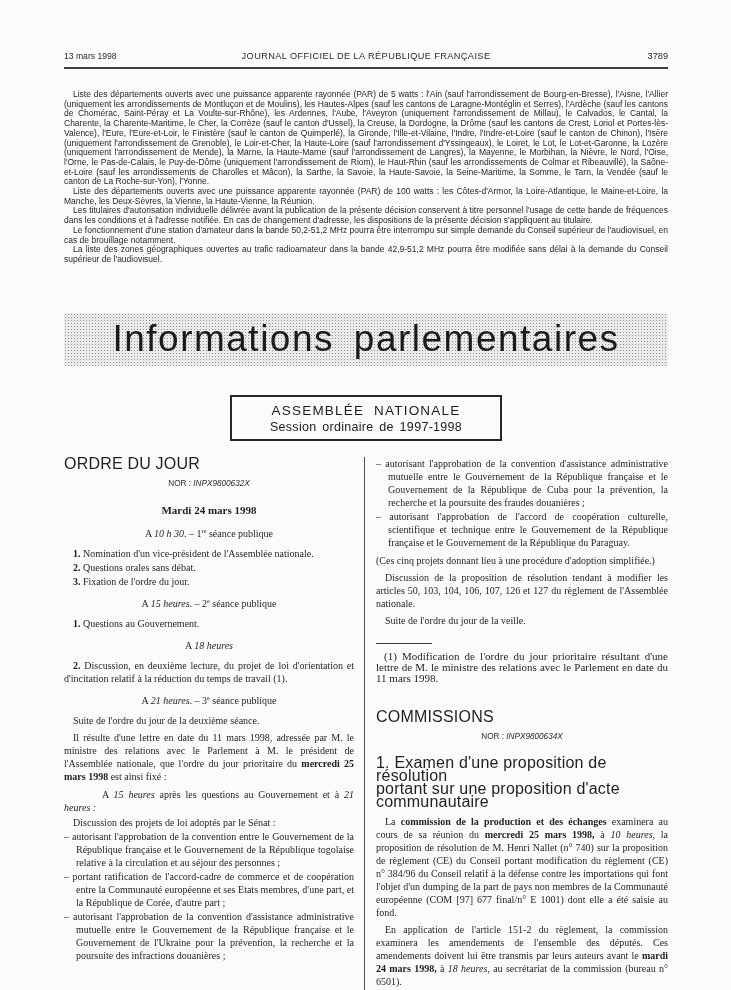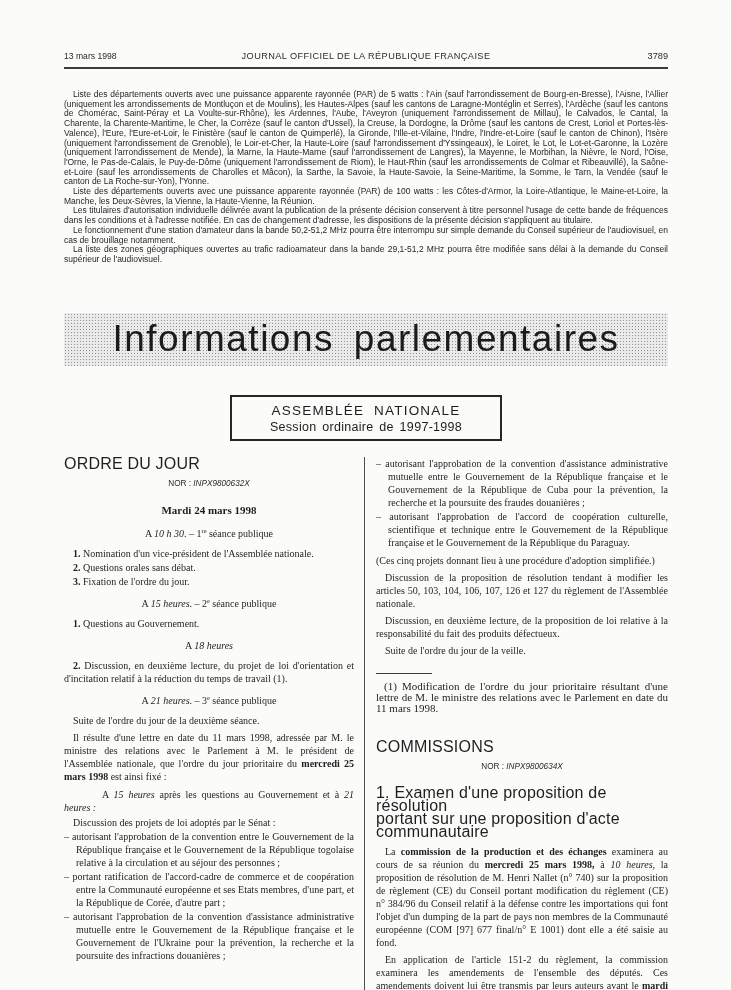--- a/index.html
+++ b/index.html
@@ -73,21 +73,21 @@
     <span class="t">JOURNAL OFFICIEL DE LA RÉPUBLIQUE FRANÇAISE</span>
     <span class="n">3789</span>
   </div>
   <div class="hrule"></div>
 
   <div class="intro">
       <div class="blk b-intro">Liste des départements ouverts avec une puissance apparente rayonnée (PAR) de 5 watts : l'Ain (sauf l'arrondissement de Bourg-en-Bresse), l'Aisne, l'Allier (uniquement les arrondissements de Montluçon et de Moulins), les Hautes-Alpes (sauf les cantons de Laragne-Montéglin et Serres), l'Ardèche (sauf les cantons de Chomérac, Saint-Péray et La Voulte-sur-Rhône), les Ardennes, l'Aube, l'Aveyron (uniquement l'arrondissement de Millau), le Calvados, le Cantal, la Charente, la Charente-Maritime, le Cher, la Corrèze (sauf le canton d'Ussel), la Creuse, la Dordogne, la Drôme (sauf les cantons de Crest, Loriol et Portes-lès-Valence), l'Eure, l'Eure-et-Loir, le Finistère (sauf le canton de Quimperlé), la Gironde, l'Ille-et-Vilaine, l'Indre, l'Indre-et-Loire (sauf le canton de Chinon), l'Isère (uniquement l'arrondissement de Grenoble), le Loir-et-Cher, la Haute-Loire (sauf l'arrondissement d'Yssingeaux), le Loiret, le Lot, le Lot-et-Garonne, la Lozère (uniquement l'arrondissement de Mende), la Marne, la Haute-Marne (sauf l'arrondissement de Langres), la Mayenne, le Morbihan, la Nièvre, le Nord, l'Oise, l'Orne, le Pas-de-Calais, le Puy-de-Dôme (uniquement l'arrondissement de Riom), le Haut-Rhin (sauf les arrondissements de Colmar et Ribeauvillé), la Saône-et-Loire (sauf les arrondissements de Charolles et Mâcon), la Sarthe, la Savoie, la Haute-Savoie, la Seine-Maritime, la Somme, le Tarn, la Vendée (sauf le canton de La Roche-sur-Yon), l'Yonne.</div>
       <div class="blk b-intro">Liste des départements ouverts avec une puissance apparente rayonnée (PAR) de 100 watts : les Côtes-d'Armor, la Loire-Atlantique, le Maine-et-Loire, la Manche, les Deux-Sèvres, la Vienne, la Haute-Vienne, la Réunion.</div>
       <div class="blk b-intro">Les titulaires d'autorisation individuelle délivrée avant la publication de la présente décision conservent à titre personnel l'usage de cette bande de fréquences dans les conditions et à l'adresse notifiée. En cas de changement d'adresse, les dispositions de la présente décision s'appliquent au titulaire.</div>
       <div class="blk b-intro">Le fonctionnement d'une station d'amateur dans la bande 50,2-51,2 MHz pourra être interrompu sur simple demande du Conseil supérieur de l'audiovisuel, en cas de brouillage notamment.</div>
-      <div class="blk b-intro">La liste des zones géographiques ouvertes au trafic radioamateur dans la bande 29,1-51,2 MHz pourra être modifiée sans délai à la demande du Conseil supérieur de l'audiovisuel.</div>
+      <div class="blk b-intro">La liste des zones géographiques ouvertes au trafic radioamateur dans la bande 42,9-51,2 MHz pourra être modifiée sans délai à la demande du Conseil supérieur de l'audiovisuel.</div>
     </div>
 
   <div class="banner">
     <span>Informations parlementaires</span>
   </div>
 
   <div class="abox">
     <div class="l1">ASSEMBLÉE NATIONALE</div>
     <div class="l2">Session ordinaire de 1997-1998</div>
   </div>
@@ -112,21 +112,20 @@
         <div class="blk b-item">Discussion des projets de loi adoptés par le Sénat :</div>
         <div class="blk b-hang">– autorisant l'approbation de la convention entre le Gouvernement de la République française et le Gouvernement de la République togolaise relative à la circulation et au séjour des personnes ;</div>
         <div class="blk b-hang">– portant ratification de l'accord-cadre de commerce et de coopération entre la Communauté européenne et ses Etats membres, d'une part, et la République de Corée, d'autre part ;</div>
         <div class="blk b-hang">– autorisant l'approbation de la convention d'assistance administrative mutuelle entre le Gouvernement de la République française et le Gouvernement de l'Ukraine pour la prévention, la recherche et la poursuite des infractions douanières ;</div>
       </div>
     <div class="col-r">
         <div class="blk b-hang">– autorisant l'approbation de la convention d'assistance administrative mutuelle entre le Gouvernement de la République française et le Gouvernement de la République de Cuba pour la prévention, la recherche et la poursuite des fraudes douanières ;</div>
         <div class="blk b-hang">– autorisant l'approbation de l'accord de coopération culturelle, scientifique et technique entre le Gouvernement de la République française et le Gouvernement de la République du Paraguay.</div>
         <div class="blk b-plain">(Ces cinq projets donnant lieu à une procédure d'adoption simplifiée.)</div>
         <div class="blk b-para">Discussion de la proposition de résolution tendant à modifier les articles 50, 103, 104, 106, 107, 126 et 127 du règlement de l'Assemblée nationale.</div>
-        <div class="blk b-para">Discussion, en deuxième lecture, de la proposition de loi relative à la responsabilité du fait des produits défectueux.</div>
         <div class="blk b-para">Suite de l'ordre du jour de la veille.</div>
         <div class="blk b-fnrule"></div>
         <div class="blk b-note">(1) Modification de l'ordre du jour prioritaire résultant d'une lettre de M. le ministre des relations avec le Parlement en date du 11 mars 1998.</div>
         <div class="blk b-hsans">COMMISSIONS</div>
         <div class="blk b-nor">NOR : <span style="font-style: italic;">INPX9800634X</span></div>
         <div class="blk b-hsans">1. Examen d'une proposition de résolution<br>portant sur une proposition d'acte communautaire</div>
         <div class="blk b-para">La <span style="font-weight: bold;">commission de la production et des échanges</span> examinera au cours de sa réunion du <span style="font-weight: bold;">mercredi 25 mars 1998,</span> à <span style="font-style: italic;">10 heures</span>, la proposition de résolution de M. Henri Nallet (n° 740) sur la proposition de règlement (CE) du Conseil portant modification du règlement (CE) n° 384/96 du Conseil relatif à la défense contre les importations qui font l'objet d'un dumping de la part de pays non membres de la Communauté européenne (COM [97] 677 final/n° E 1001) dont elle a été saisie au fond.</div>
         <div class="blk b-para">En application de l'article 151-2 du règlement, la commission examinera les amendements de l'ensemble des députés. Ces amendements doivent lui être transmis par leurs auteurs avant le <span style="font-weight: bold;">mardi 24 mars 1998,</span> à <span style="font-style: italic;">18 heures</span>, au secrétariat de la commission (bureau n° 6501).</div>
       </div>
   </div>

